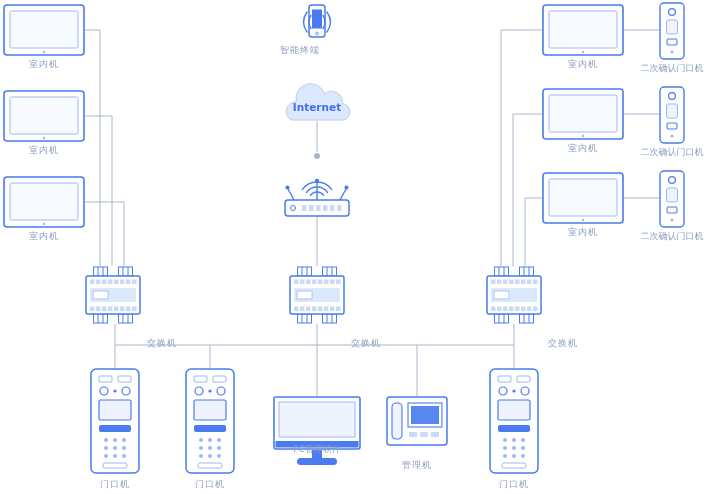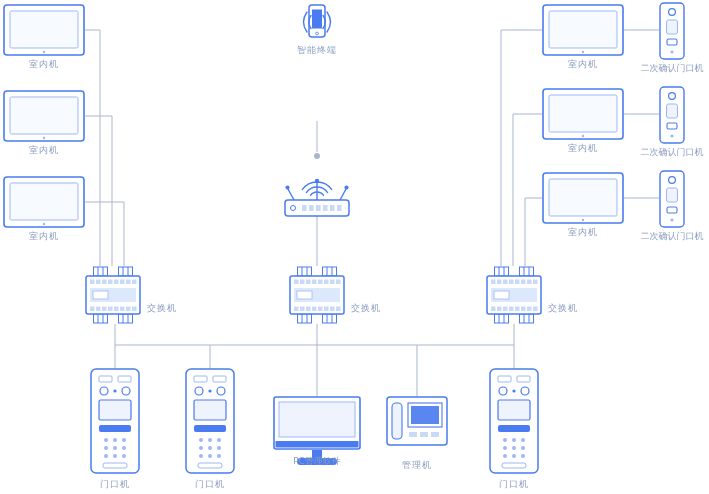--- a/index.html
+++ b/index.html
@@ -5,21 +5,21 @@
   html,body{margin:0;padding:0;background:#fff;}
   .stage{
     position:relative;width:709px;height:494px;background:#ffffff;
     overflow:hidden;font-family:"DejaVu Sans","Liberation Sans",sans-serif;
   }
   .dev{position:absolute;line-height:0;}
   .lbl{
     position:absolute;font-size:9px;color:#8a9cc0;text-align:center;
     letter-spacing:1px;white-space:nowrap;line-height:11px;
   }
-  .lbl.left-align{text-align:left;letter-spacing:1px;}
+  .lbl.left-align{text-align:left;letter-spacing:1px;margin-top:35px;}
   #wires{position:absolute;left:0;top:0;}
 </style>
 </head>
 <body>
 
 <div class="stage">
 
   <svg width="0" height="0" style="position:absolute">
     <defs>
       <symbol id="sym-monitor" viewBox="0 0 82 52">
@@ -121,22 +121,28 @@
         <circle cx="32" cy="30.5" r="1.4" fill="none" stroke="#4a7bf0" stroke-width="0.8"></circle>
       </g>
       <g fill="none" stroke="#4a7bf0" stroke-width="1.4" stroke-linecap="round">
         <path d="M22 9 Q15 19 22 29"></path>
           <path d="M26 12.5 Q21.5 19 26 25.5"></path>
         <path d="M42 9 Q49 19 42 29"></path>
           <path d="M38 12.5 Q42.5 19 38 25.5"></path>
       </g>
     </svg>
   </div>
-  <div class="lbl" style="left:289px;top:45px;width:56px">智能终端</div>
-
+  <div class="lbl" style="left:272px;top:45px;width:56px">智能终端</div>
+
+  <div class="dev" style="left:279px;top:80px">
+    <svg width="76" height="48" viewBox="0 0 76 48">
+      <path d="M12 40 A10 10 0 0 1 17.5 21.5 A14.5 14.5 0 0 1 45.5 14 A11 11 0 0 1 63.5 23.5 A8.5 8.5 0 0 1 65 40 Z" fill="#dce8fb" stroke="#b9cdf5" stroke-width="1"></path>
+      <text x="38" y="31" text-anchor="middle" font-size="10.5" font-weight="bold" fill="#3f6ff0">Internet</text>
+    </svg>
+  </div>
 
   <div class="dev" style="left:282px;top:166px">
     <svg width="70" height="52" viewBox="0 0 70 52">
       <g fill="none" stroke="#4a7bf0" stroke-width="1.3" stroke-linecap="round">
         <path d="M28.45 29.41 A8 8 0 0 1 41.55 29.41"></path>
         <path d="M24.35 26.54 A13 13 0 0 1 45.65 26.54"></path>
         <path d="M20.26 23.67 A18 18 0 0 1 49.74 23.67"></path>
       </g>
       <g stroke="#4a7bf0" stroke-width="1.4" stroke-linecap="round">
         <line x1="35" y1="34" x2="35" y2="17"></line>
@@ -265,21 +271,21 @@
     <svg width="88" height="74" viewBox="0 0 88 74">
       <g>
         <rect x="1" y="1" width="86" height="52" rx="2" fill="#fff" stroke="#4a7bf0" stroke-width="1.6"></rect>
         <rect x="6" y="6" width="76" height="35" fill="#eef3fd" stroke="#9db8f5" stroke-width="1"></rect>
         <rect x="2.5" y="45" width="83" height="6.5" fill="#4a7bf0"></rect>
         <rect x="39" y="54" width="10" height="8" fill="#4a7bf0"></rect>
         <rect x="24" y="62" width="40" height="7" rx="3.5" fill="#4a7bf0"></rect>
       </g>
     </svg>
   </div>
-  <div class="lbl" style="left:273px;top:456px;width:88px;letter-spacing:0">PC管理软件</div>
+  <div class="lbl" style="left:273px;top:444px;width:88px;letter-spacing:0">PC管理软件</div>
 
   <div class="dev" style="left:386px;top:396px">
     <svg width="62" height="50" viewBox="0 0 62 50">
       <g>
         <rect x="1" y="1" width="60" height="48" rx="3" fill="#fff" stroke="#4a7bf0" stroke-width="1.5"></rect>
         <rect x="6" y="7" width="10" height="36" rx="4" fill="#eef3fd" stroke="#4a7bf0" stroke-width="1.1"></rect>
         <rect x="22" y="7" width="34" height="24" fill="#fff" stroke="#4a7bf0" stroke-width="1.1"></rect>
         <rect x="25" y="10" width="28" height="18" fill="#5a86f2"></rect>
         <rect x="23" y="36" width="8" height="5" fill="#c9d9f8"></rect>
         <rect x="34" y="36" width="8" height="5" fill="#c9d9f8"></rect>

